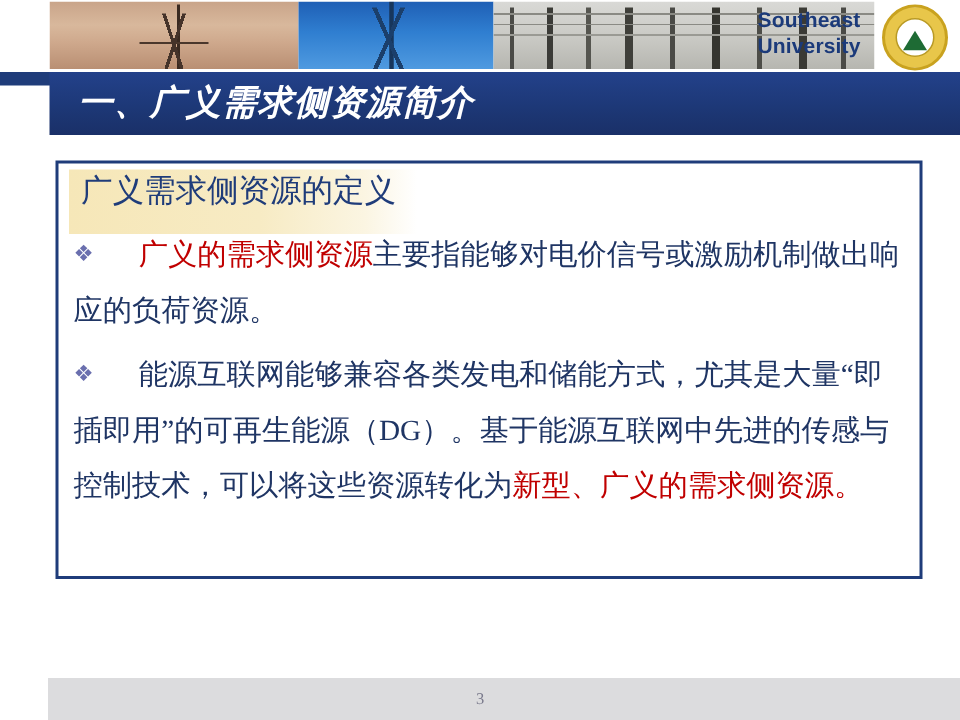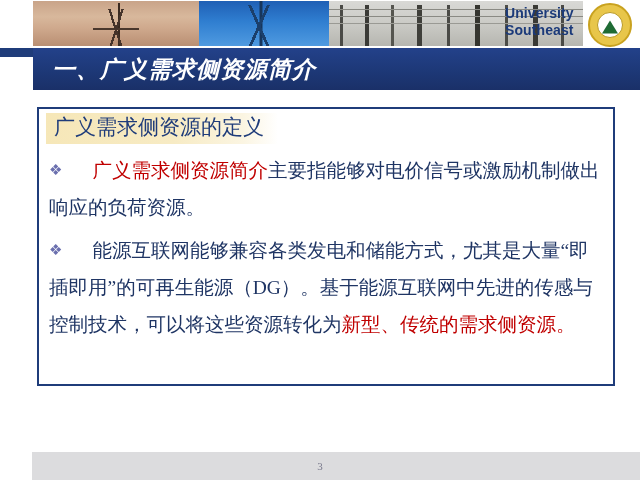--- a/index.html
+++ b/index.html
@@ -176,21 +176,21 @@
     position: absolute;
     left: 37px; top: 107px;
     width: 578px; height: 279px;
     border: 2px solid #1f3c7a;
     box-sizing: border-box;
     background: #ffffff;
   }
   .def-heading {
     position: absolute;
     left: 46px; top: 113px;
-    padding: 1px 14px 3px 8px;
+    padding: 1px 14px 15px 8px;
     background: linear-gradient(90deg, #f6e7b8 0%, #f7ebc4 55%, #fbf5e2 85%, #ffffff 100%);
     color: #1f3c7a;
     font-family: "Liberation Serif", "DejaVu Serif", serif;
     font-size: 21px;
     line-height: 27px;
     white-space: nowrap;
   }
 
   .body-text {
     position: absolute;
@@ -241,37 +241,37 @@
 
 <div class="banner">
   <div class="banner-strip">
     <div class="banner-img img-tower-sunset"></div>
     <div class="banner-img img-tower-blue"></div>
     <div class="banner-img img-substation"></div>
   </div>
 </div>
 
 <div class="univ-name">
+  <div>Southeast</div>
   <div>University</div>
-  <div>Southeast</div>
 </div>
 
 <div class="seal"></div>
 
 <div class="title-strip-top"></div>
 <div class="title-block"></div>
 <div class="title-text">一、广义需求侧资源简介</div>
 
 <div class="content-box"></div>
 
 <div class="def-heading">广义需求侧资源的定义</div>
 
 <div class="body-text">
   <p class="para">
-    <span class="bullet">❖</span><span class="red">广义需求侧资源简介</span><span class="navy">主要指能够对电价信号或激励机制做出响应的负荷资源。</span>
+    <span class="bullet">❖</span><span class="red">广义的需求侧资源</span><span class="navy">主要指能够对电价信号或激励机制做出响应的负荷资源。</span>
   </p>
   <p class="para">
-    <span class="bullet">❖</span><span class="navy">能源互联网能够兼容各类发电和储能方式，尤其是大量“即插即用”的可再生能源（DG）。基于能源互联网中先进的传感与控制技术，可以将这些资源转化为</span><span class="red">新型、传统的需求侧资源。</span>
+    <span class="bullet">❖</span><span class="navy">能源互联网能够兼容各类发电和储能方式，尤其是大量“即插即用”的可再生能源（DG）。基于能源互联网中先进的传感与控制技术，可以将这些资源转化为</span><span class="red">新型、广义的需求侧资源。</span>
   </p>
 </div>
 
 <div class="footer-bar"></div>
 <div class="page-num">3</div>
 
 </body></html>

